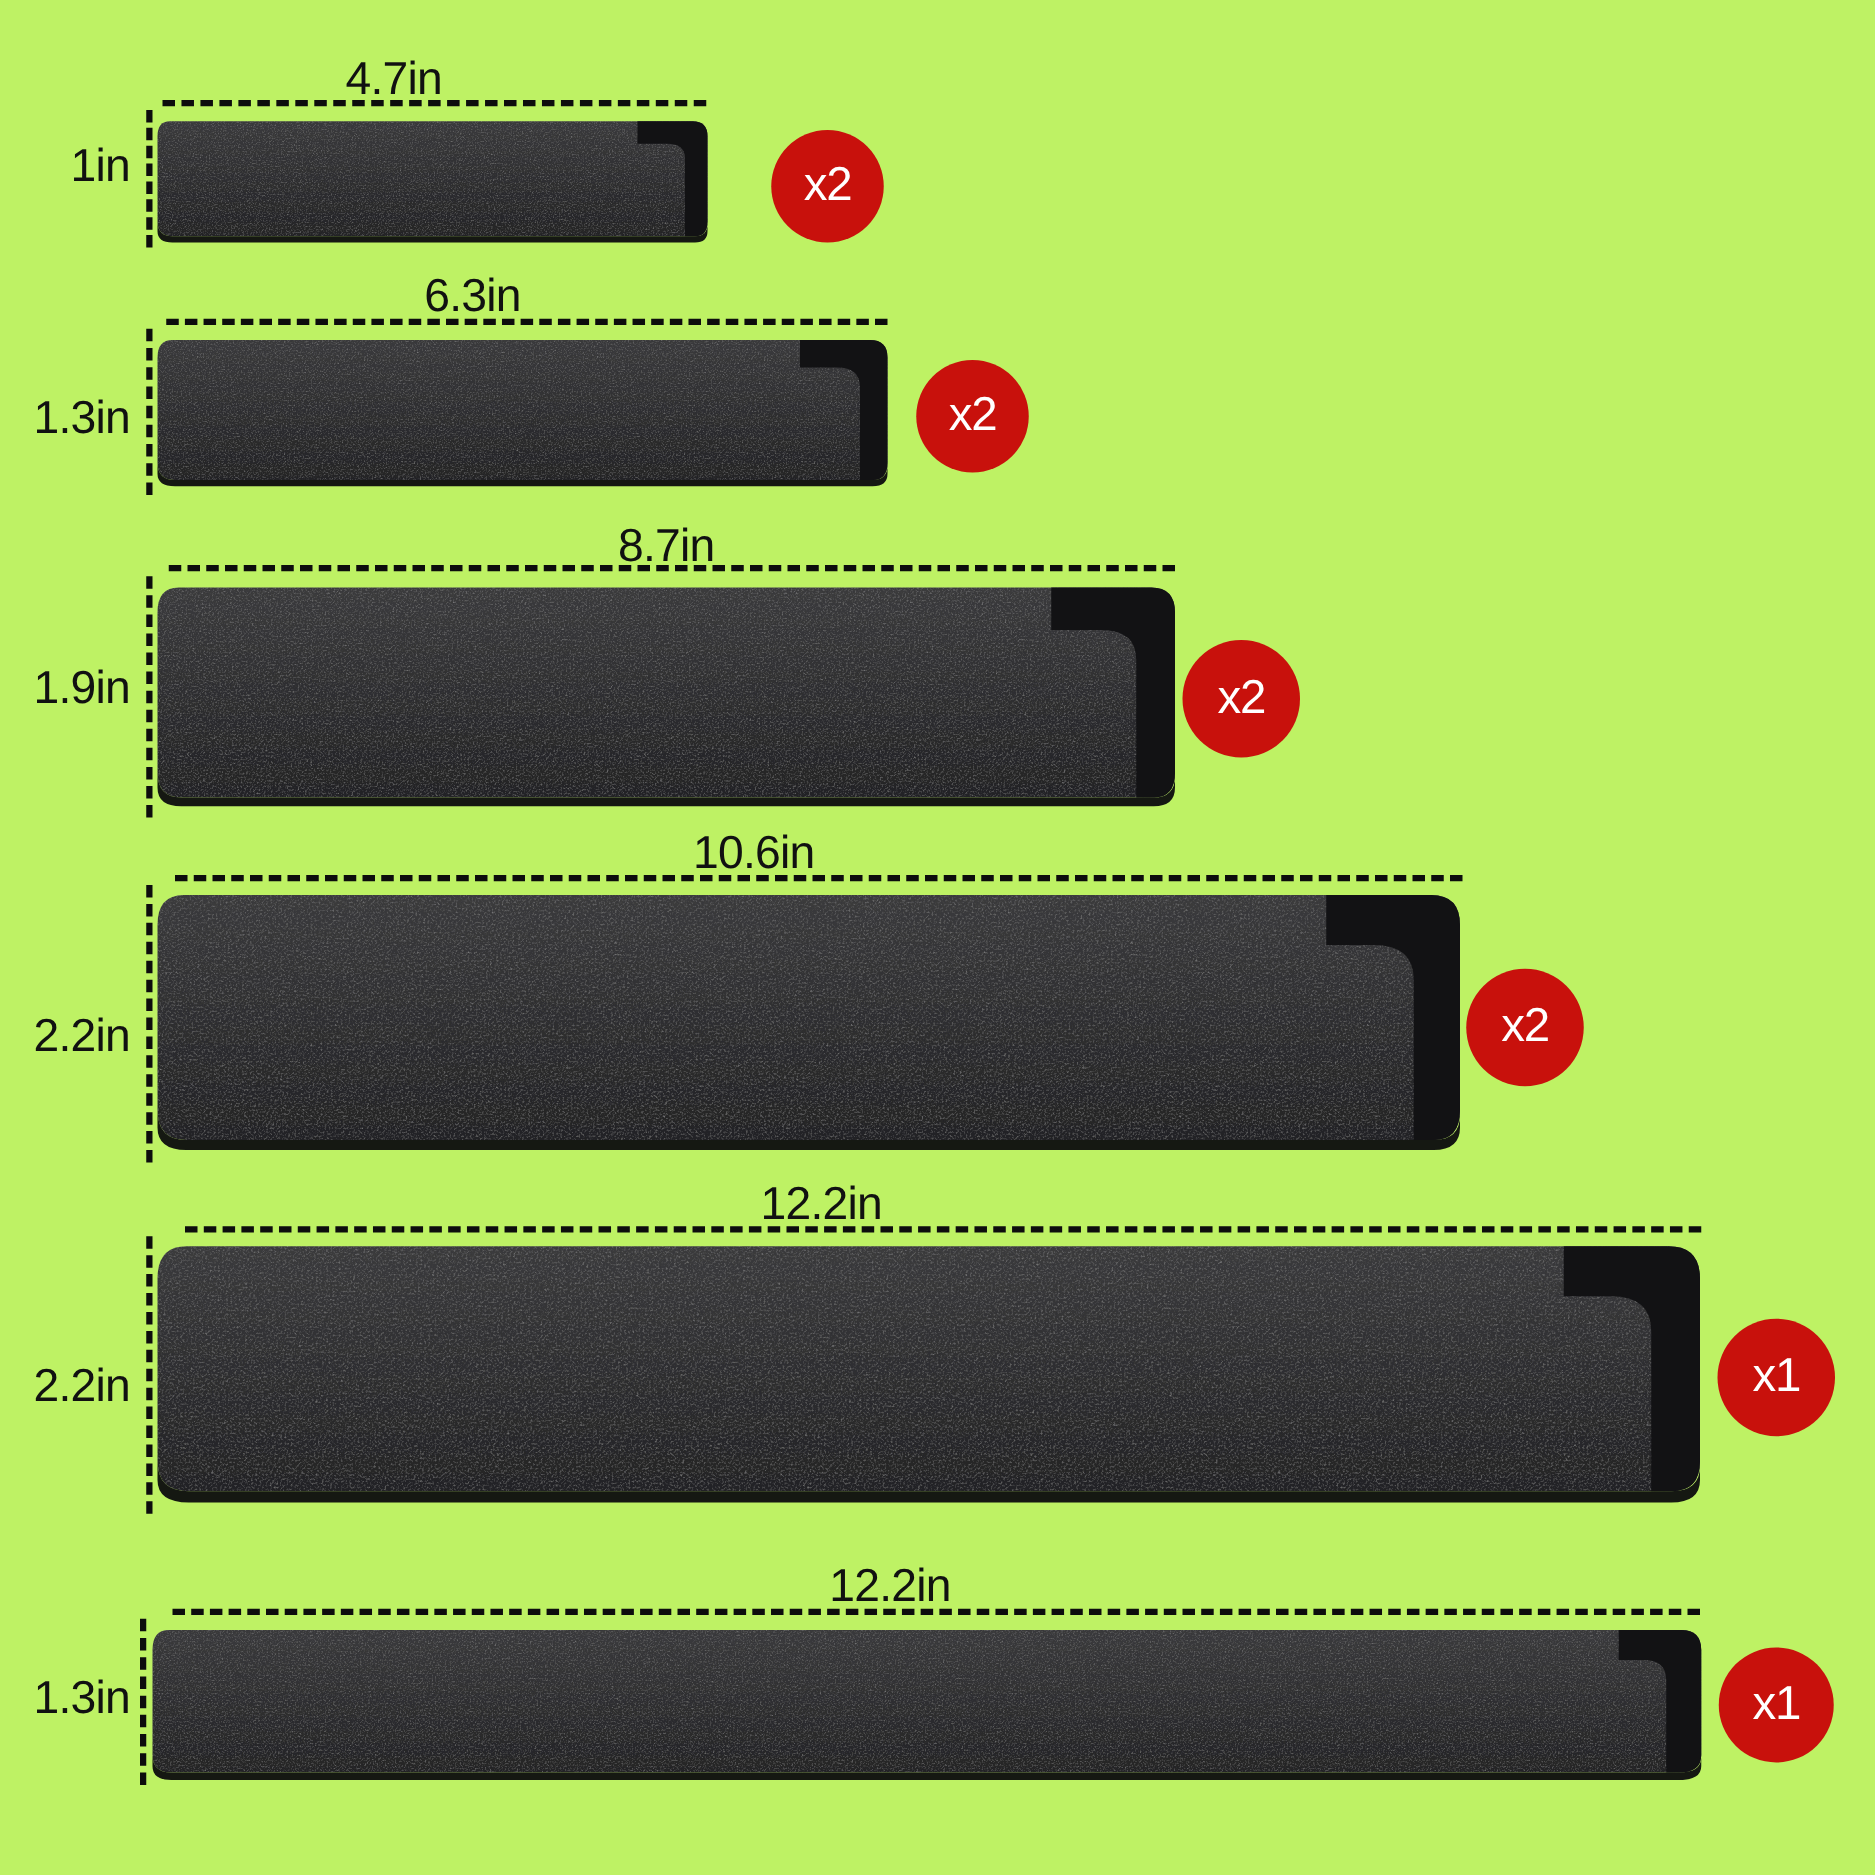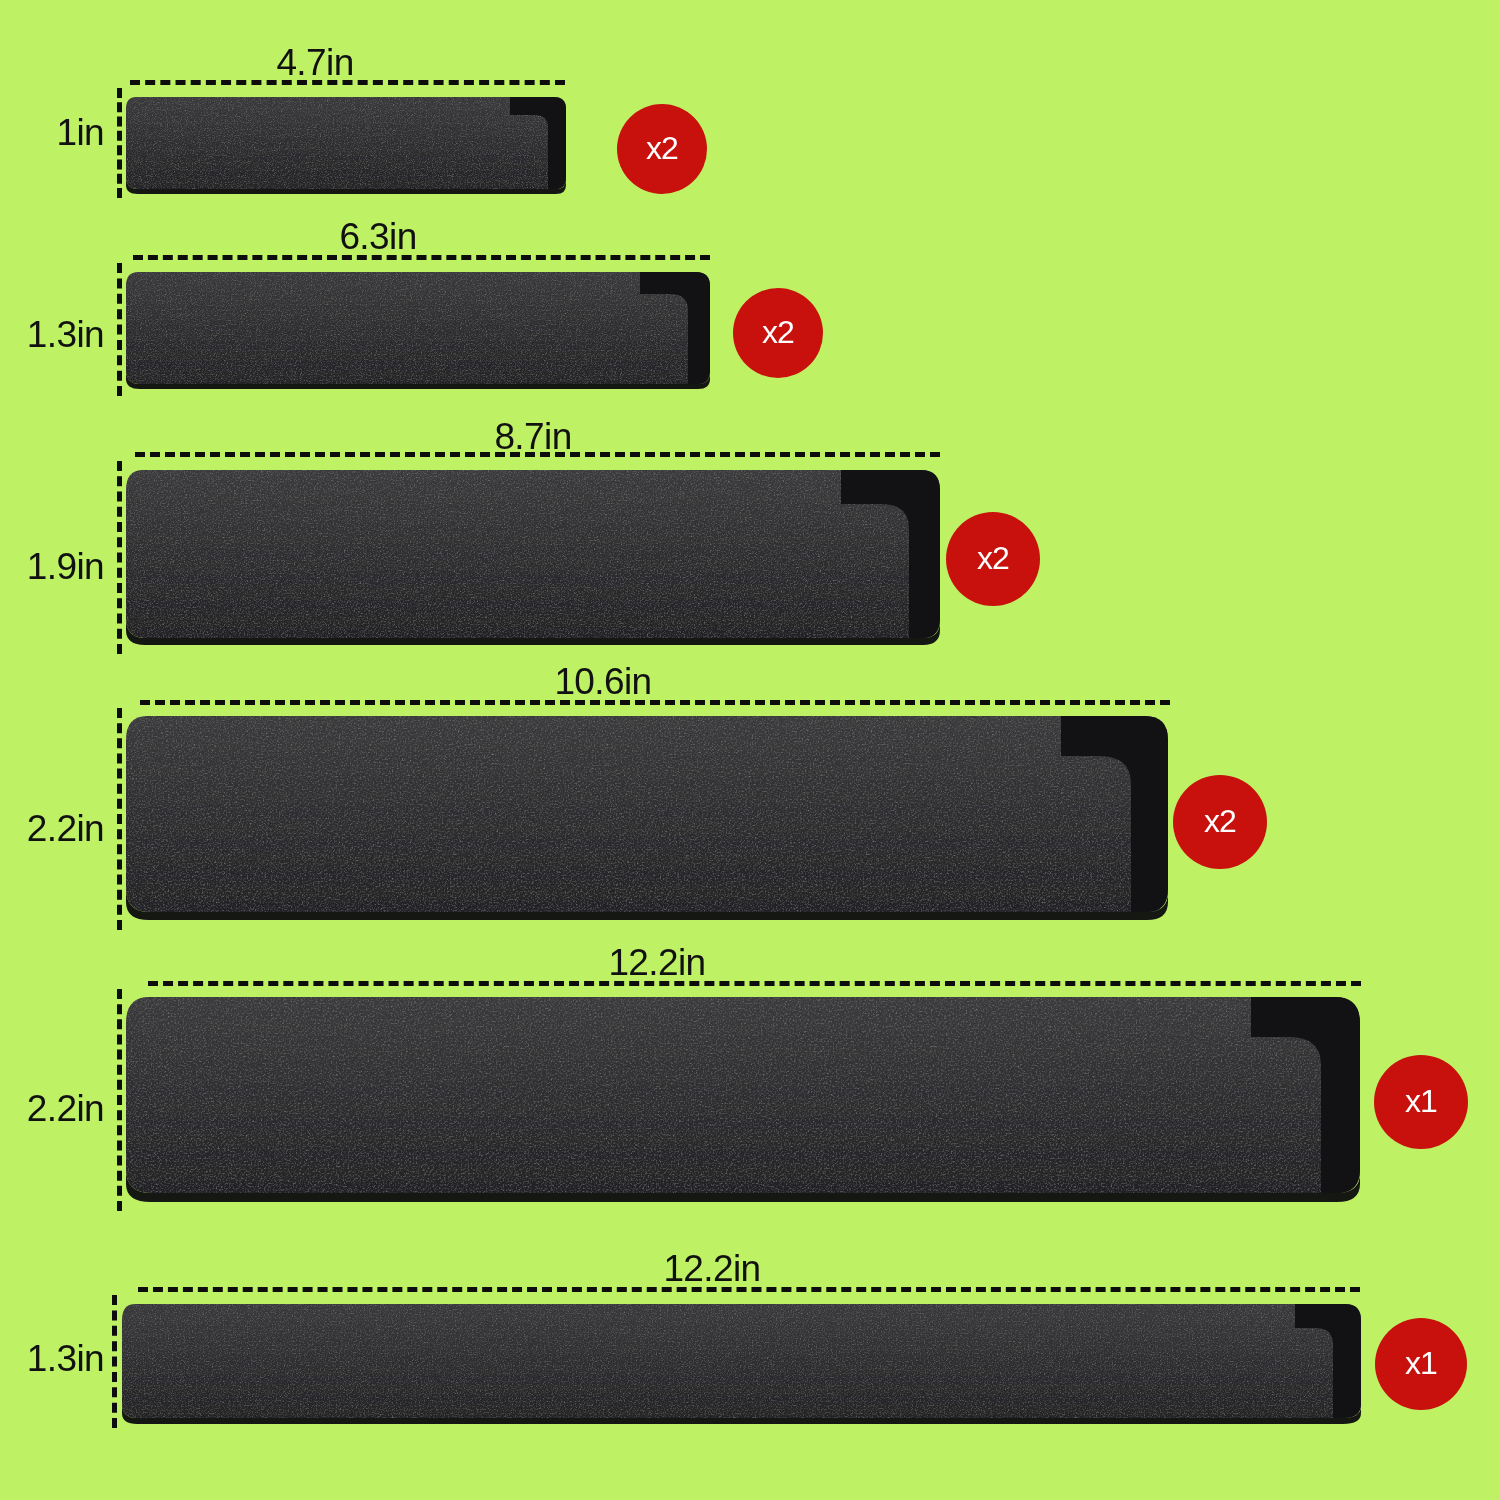--- a/index.html
+++ b/index.html
@@ -75,21 +75,21 @@
 
   
   .qty-badge {
     position: absolute;
     border-radius: 50%;
     background: #c8110c;
     color: #ffffff;
     display: flex;
     align-items: center;
     justify-content: center;
-    font-size: 32px;
+    font-size: 38px;
     line-height: 1;
     letter-spacing: -1px;
     font-family: "Liberation Sans", "DejaVu Sans", sans-serif;
     box-sizing: border-box;
     padding-bottom: 3px;
   }
 </style>
 </head>
 <body>
 
@@ -161,21 +161,21 @@
     </div>
 
     <div class="qty-badge" style="left:733px; top:288px; width:90px; height:90px;">
       <span>x2</span>
     </div>
   </div>
 
   <div class="row">
     <div class="len-label" style="left:533px; top:418px;">8.7in</div>
     <div class="dash-top" style="left:135px; top:452px; width:805px;"></div>
-    <div class="ht-label" style="left:0px; width:104px; top:566px;">1.9in</div>
+    <div class="ht-label" style="left:0px; width:104px; top:550px;">1.9in</div>
     <div class="dash-left" style="left:117px; top:461px; height:193px;"></div>
 
     <div class="sheath" style="left:123px; top:466px; width:820px; height:186px;">
       <svg width="820" height="186" viewBox="0 0 820 186" preserveAspectRatio="none">
         <defs>
           <linearGradient id="g3body" x1="0" y1="0" x2="0" y2="1">
             <stop offset="0%" stop-color="#3b3b3d"></stop>
             <stop offset="55%" stop-color="#2e2e30"></stop>
             <stop offset="100%" stop-color="#232325"></stop>
           </linearGradient>

